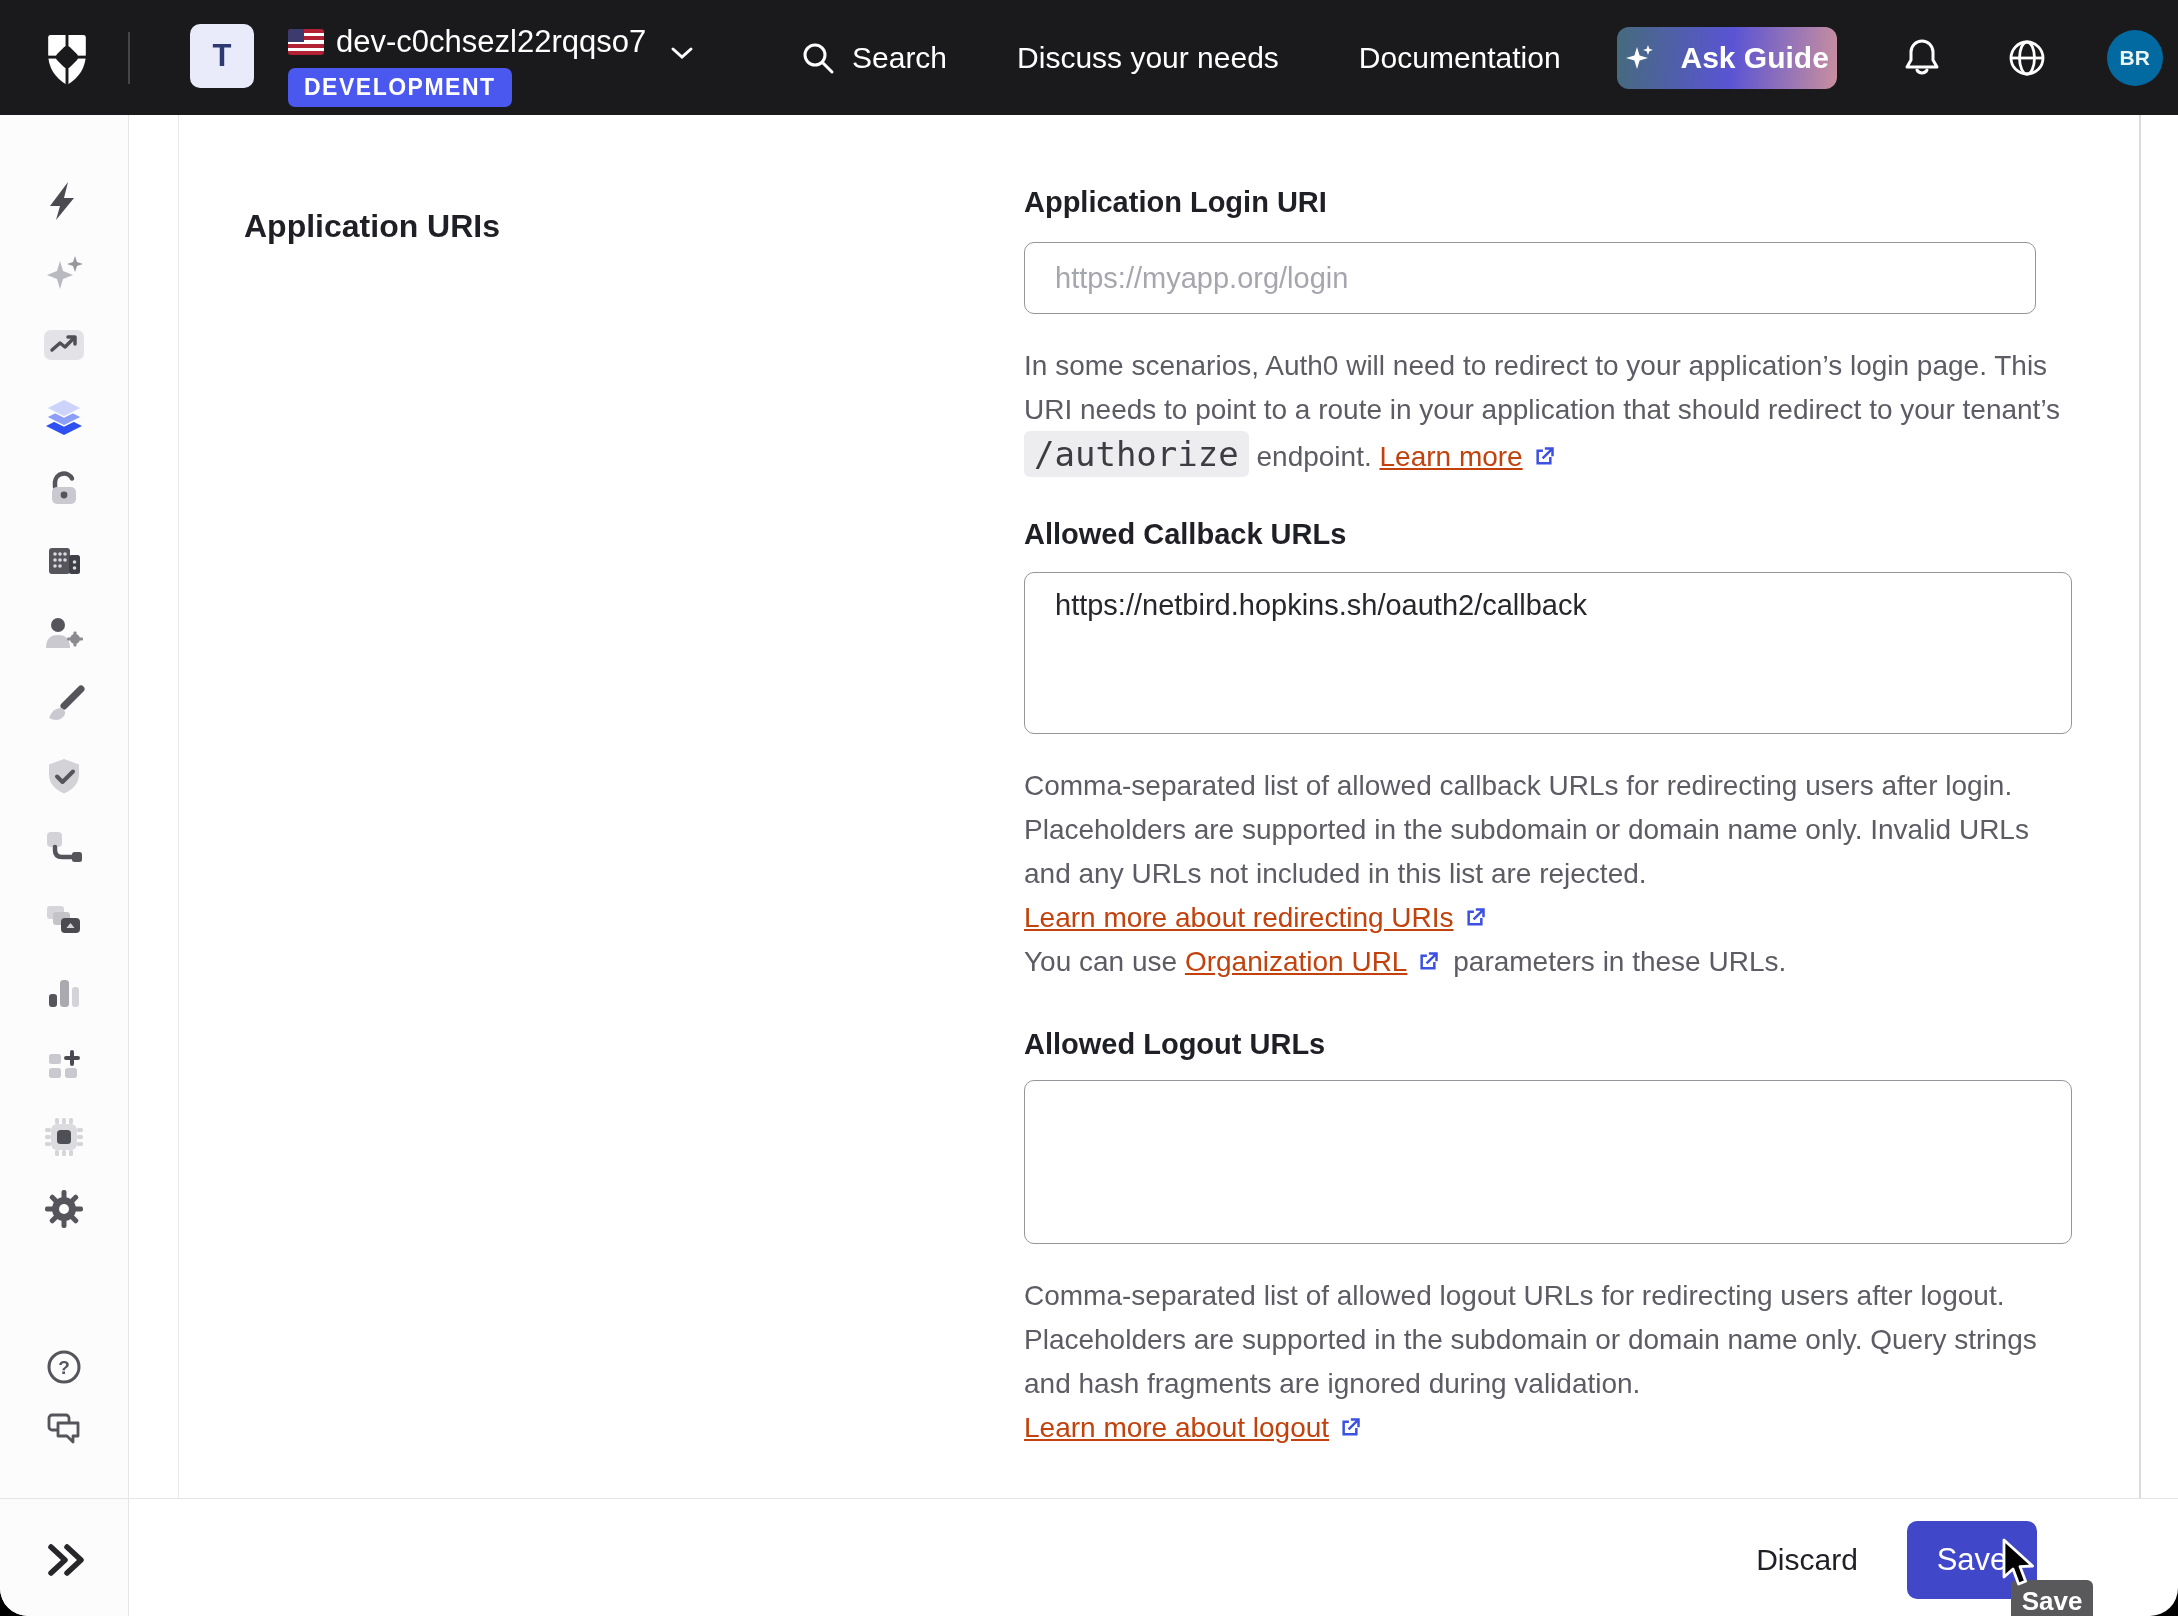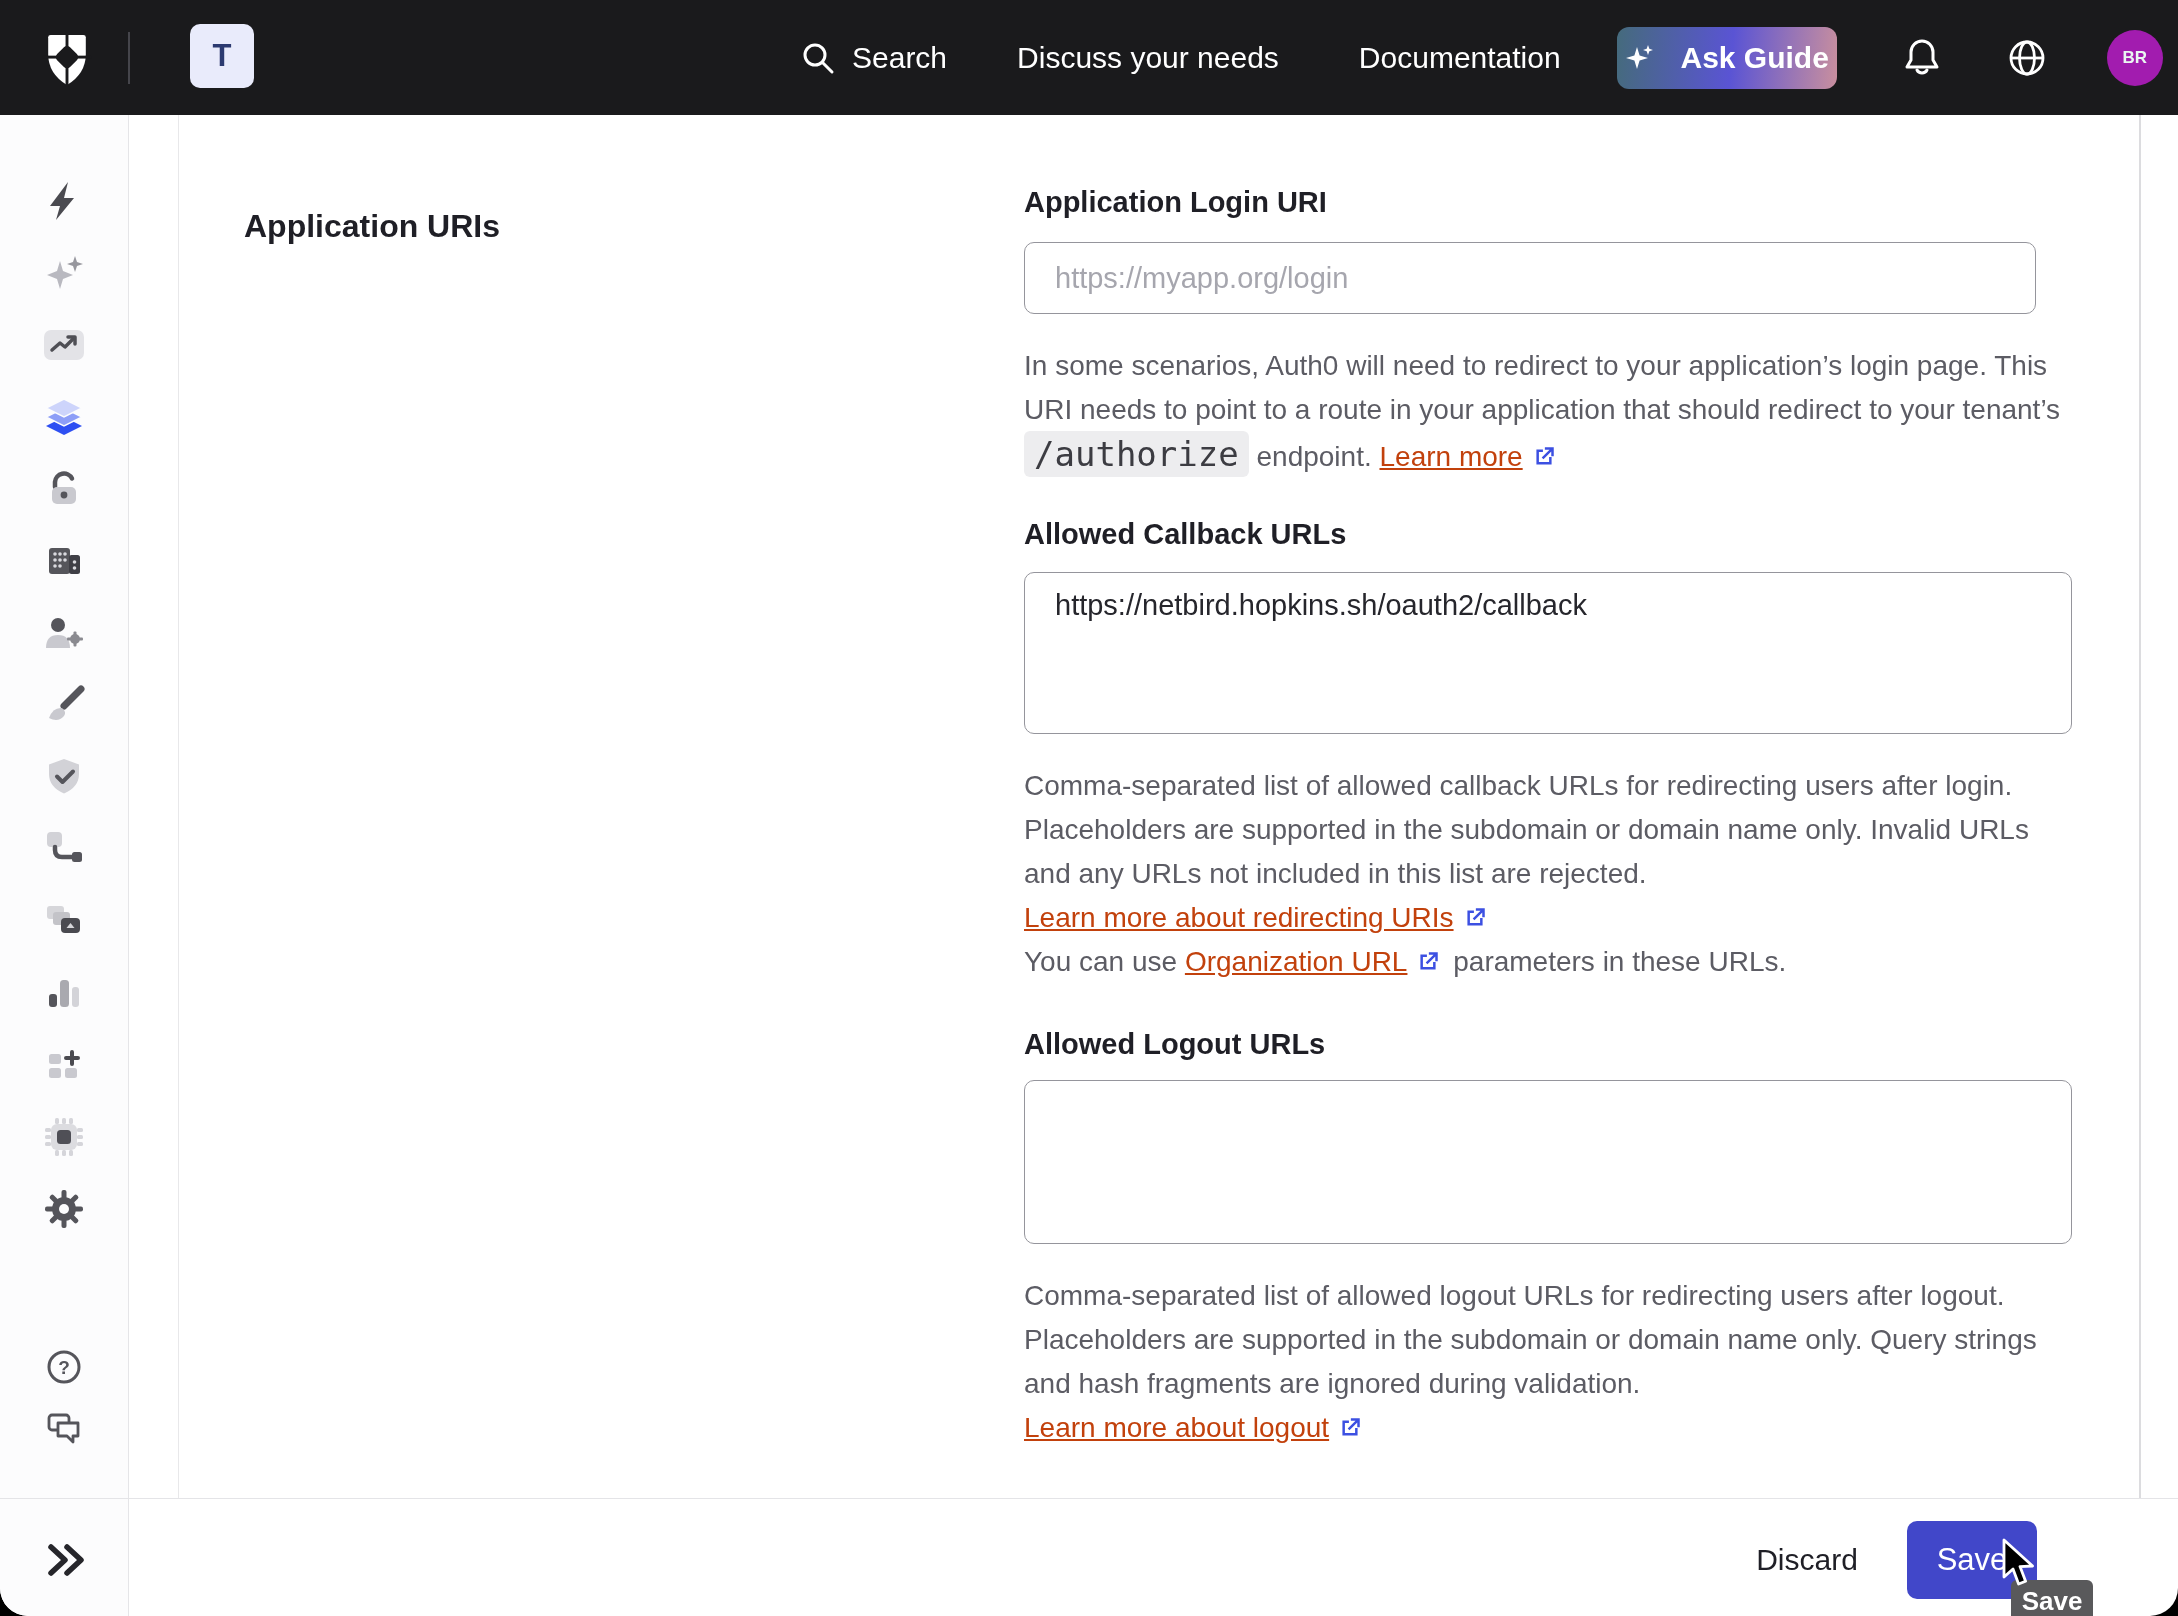--- a/index.html
+++ b/index.html
@@ -23,21 +23,21 @@
   .chevron{margin-left:24px;margin-top:22px;}
   .tb-right{position:absolute;left:800px;top:0;height:115px;display:flex;align-items:center;}
   .tb-search{display:flex;align-items:center;color:#fff;font-size:30px;cursor:pointer;}
   .tb-link{color:#fff;font-size:30px;cursor:pointer;white-space:nowrap;}
   .ask-guide{display:flex;align-items:center;justify-content:center;width:220px;height:62px;border:none;
              border-radius:12px;color:#fff;font-size:30px;font-weight:600;cursor:pointer;
              font-family:"Liberation Sans",sans-serif;
              background:linear-gradient(95deg,#456b7c 0%,#5a54d4 52%,#c98f9e 100%);gap:12px;}
   .ask-guide svg{margin-right:14px;}
   .tb-icon{cursor:pointer;display:flex;align-items:center;justify-content:center;}
-  .avatar{width:56px;height:56px;border-radius:50%;background:#a21caf;color:#eaf6f1;font-size:17px;
+  .avatar{width:56px;height:56px;border-radius:50%;background:#0369a1;color:#eaf6f1;font-size:21px;
           font-weight:700;display:flex;align-items:center;justify-content:center;cursor:pointer;}
   
   .sidebar{position:absolute;left:0;top:115px;width:128px;height:1501px;background:#fcfcfd;
            border-right:1px solid #e5e5e8;}
   .side-icons{position:absolute;left:0;top:50px;width:128px;display:flex;flex-direction:column;}
   .side-item{height:72px;display:flex;align-items:center;justify-content:center;cursor:pointer;}
   .side-bottom-item{position:absolute;left:0;width:128px;height:44px;display:flex;align-items:center;
                     justify-content:center;cursor:pointer;}
   
   .content-left-line{position:absolute;left:178px;top:115px;width:1px;height:1383px;background:#e8e8ea;}
@@ -78,20 +78,30 @@
     <svg class="logo" viewBox="0 0 100 112">
       <path fill="#fff" d="M16 4 H84 Q89 4 89 9 V44 Q89 84 50 108 Q11 84 11 44 V9 Q11 4 16 4 Z"></path>
       <rect x="47" y="0" width="6" height="112" fill="#1a1a1c"></rect>
       <rect x="0" y="47" width="100" height="6" fill="#1a1a1c"></rect>
       <rect x="31" y="31" width="38" height="38" rx="9" fill="#1a1a1c" transform="rotate(45 50 50)"></rect>
     </svg>
     <div class="tb-divider"></div>
 
     <div class="tenant">
       <div class="tenant-tile">T</div>
+      <div class="tenant-meta">
+        <div class="tenant-row">
+          <span class="flag"></span>
+          <span class="tenant-name">dev-c0chsezl22rqqso7</span>
+          <svg class="chevron" width="24" height="14" viewBox="0 0 24 14">
+            <path d="M3 3 L12 11 L21 3" stroke="#fff" stroke-width="3" fill="none" stroke-linecap="round"></path>
+          </svg>
+        </div>
+        <span class="badge">DEVELOPMENT</span>
+      </div>
     </div>
 
     <div class="tb-right">
       <div class="tb-search" style="margin-right:70px;">
         <svg width="36" height="36" viewBox="0 0 36 36" style="margin-right:16px;">
           <circle cx="15" cy="15" r="10" stroke="#fff" stroke-width="3" fill="none"></circle>
           <path d="M23 23 L32 32" stroke="#fff" stroke-width="3" stroke-linecap="round"></path>
         </svg>
         <span>Search</span>
       </div>

